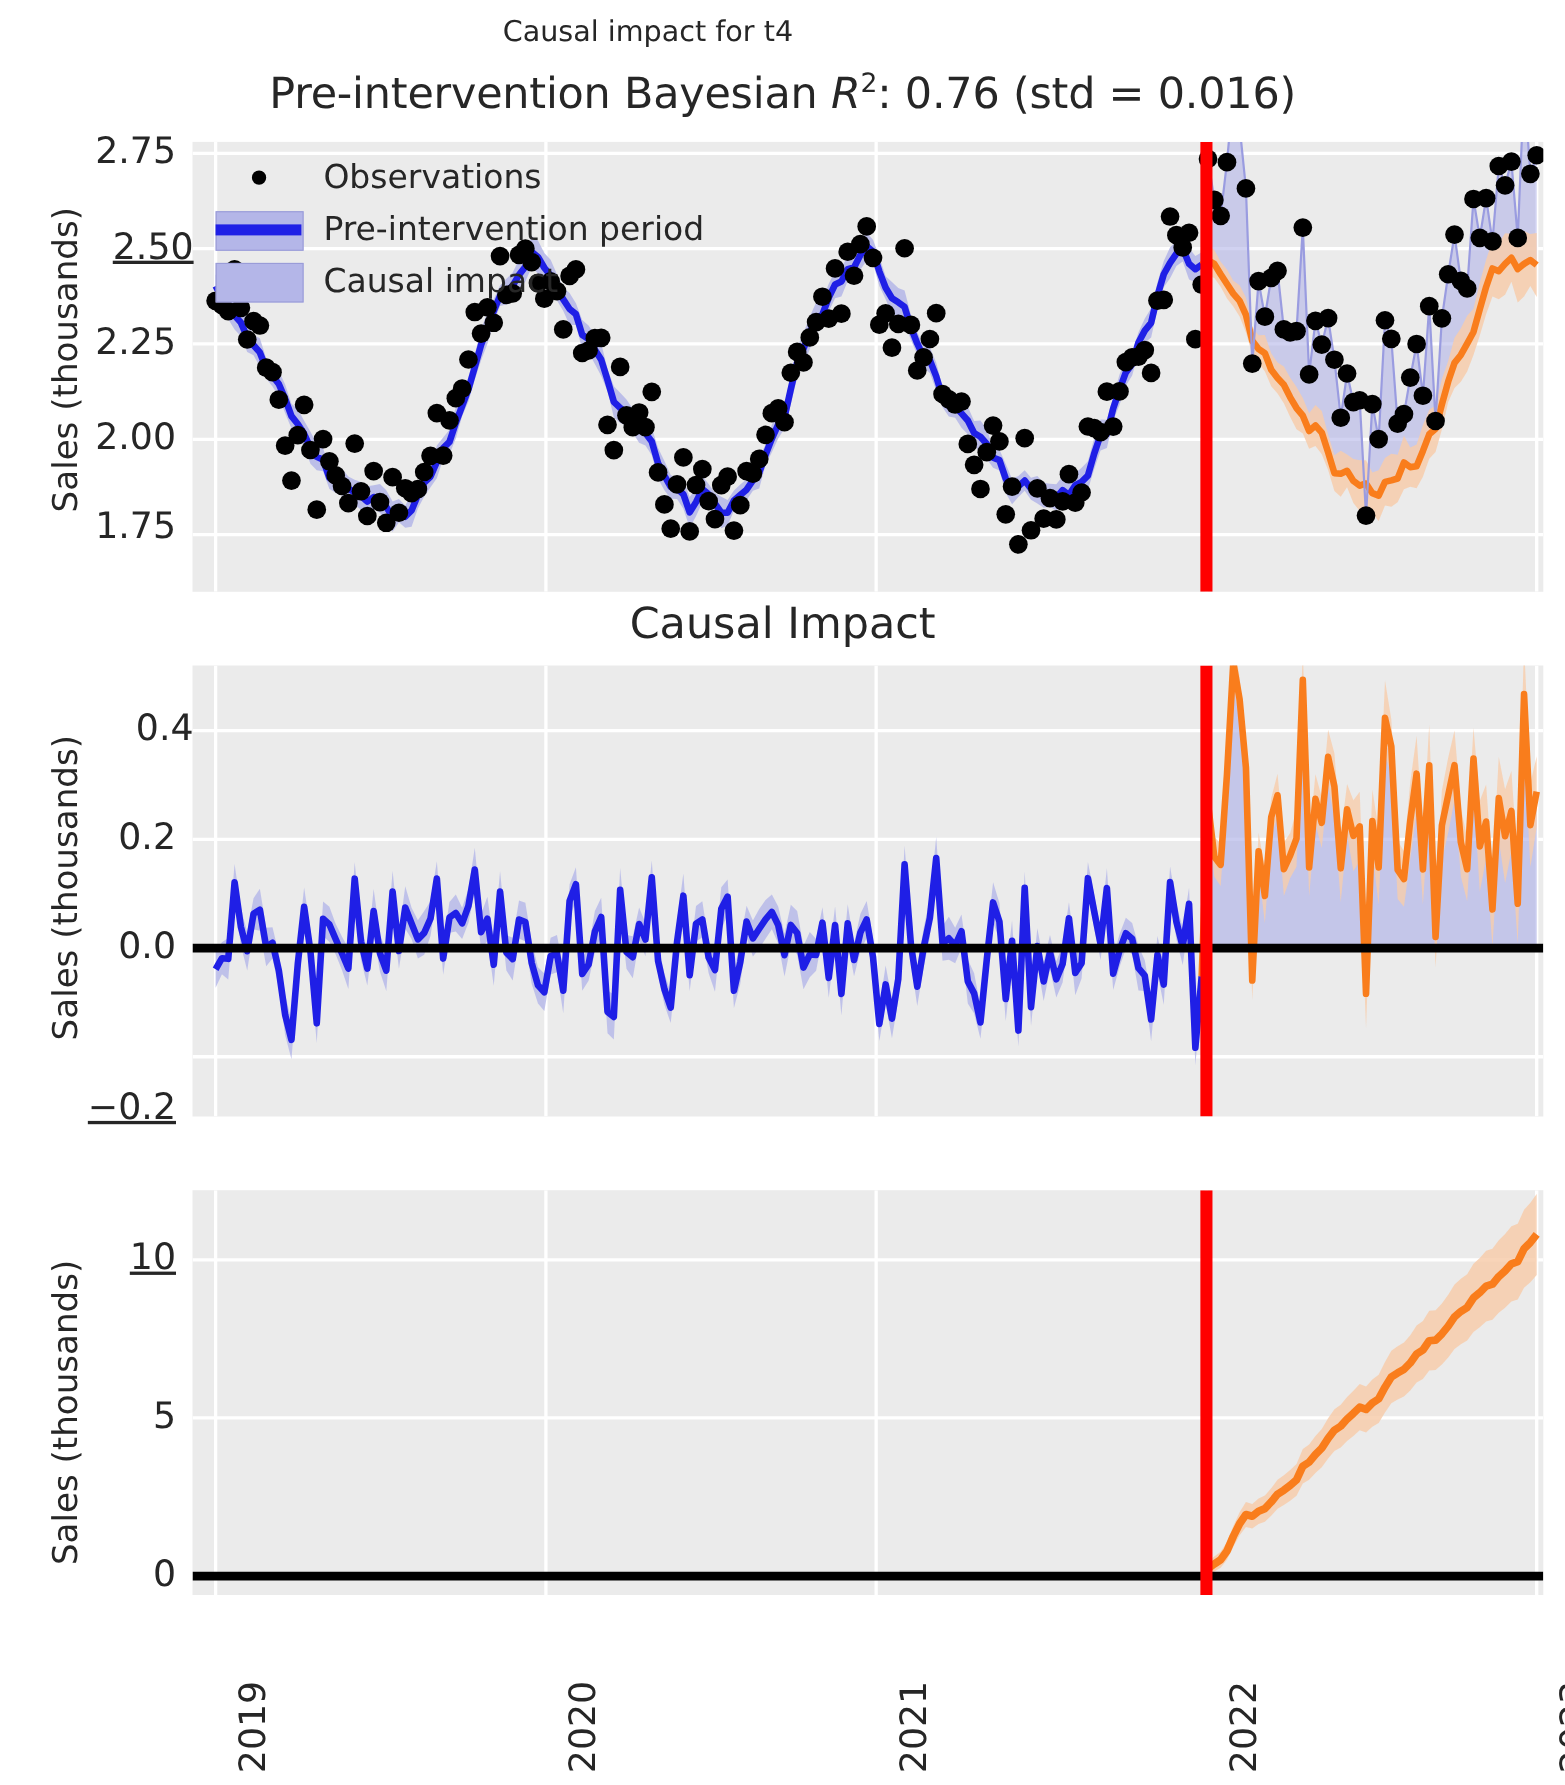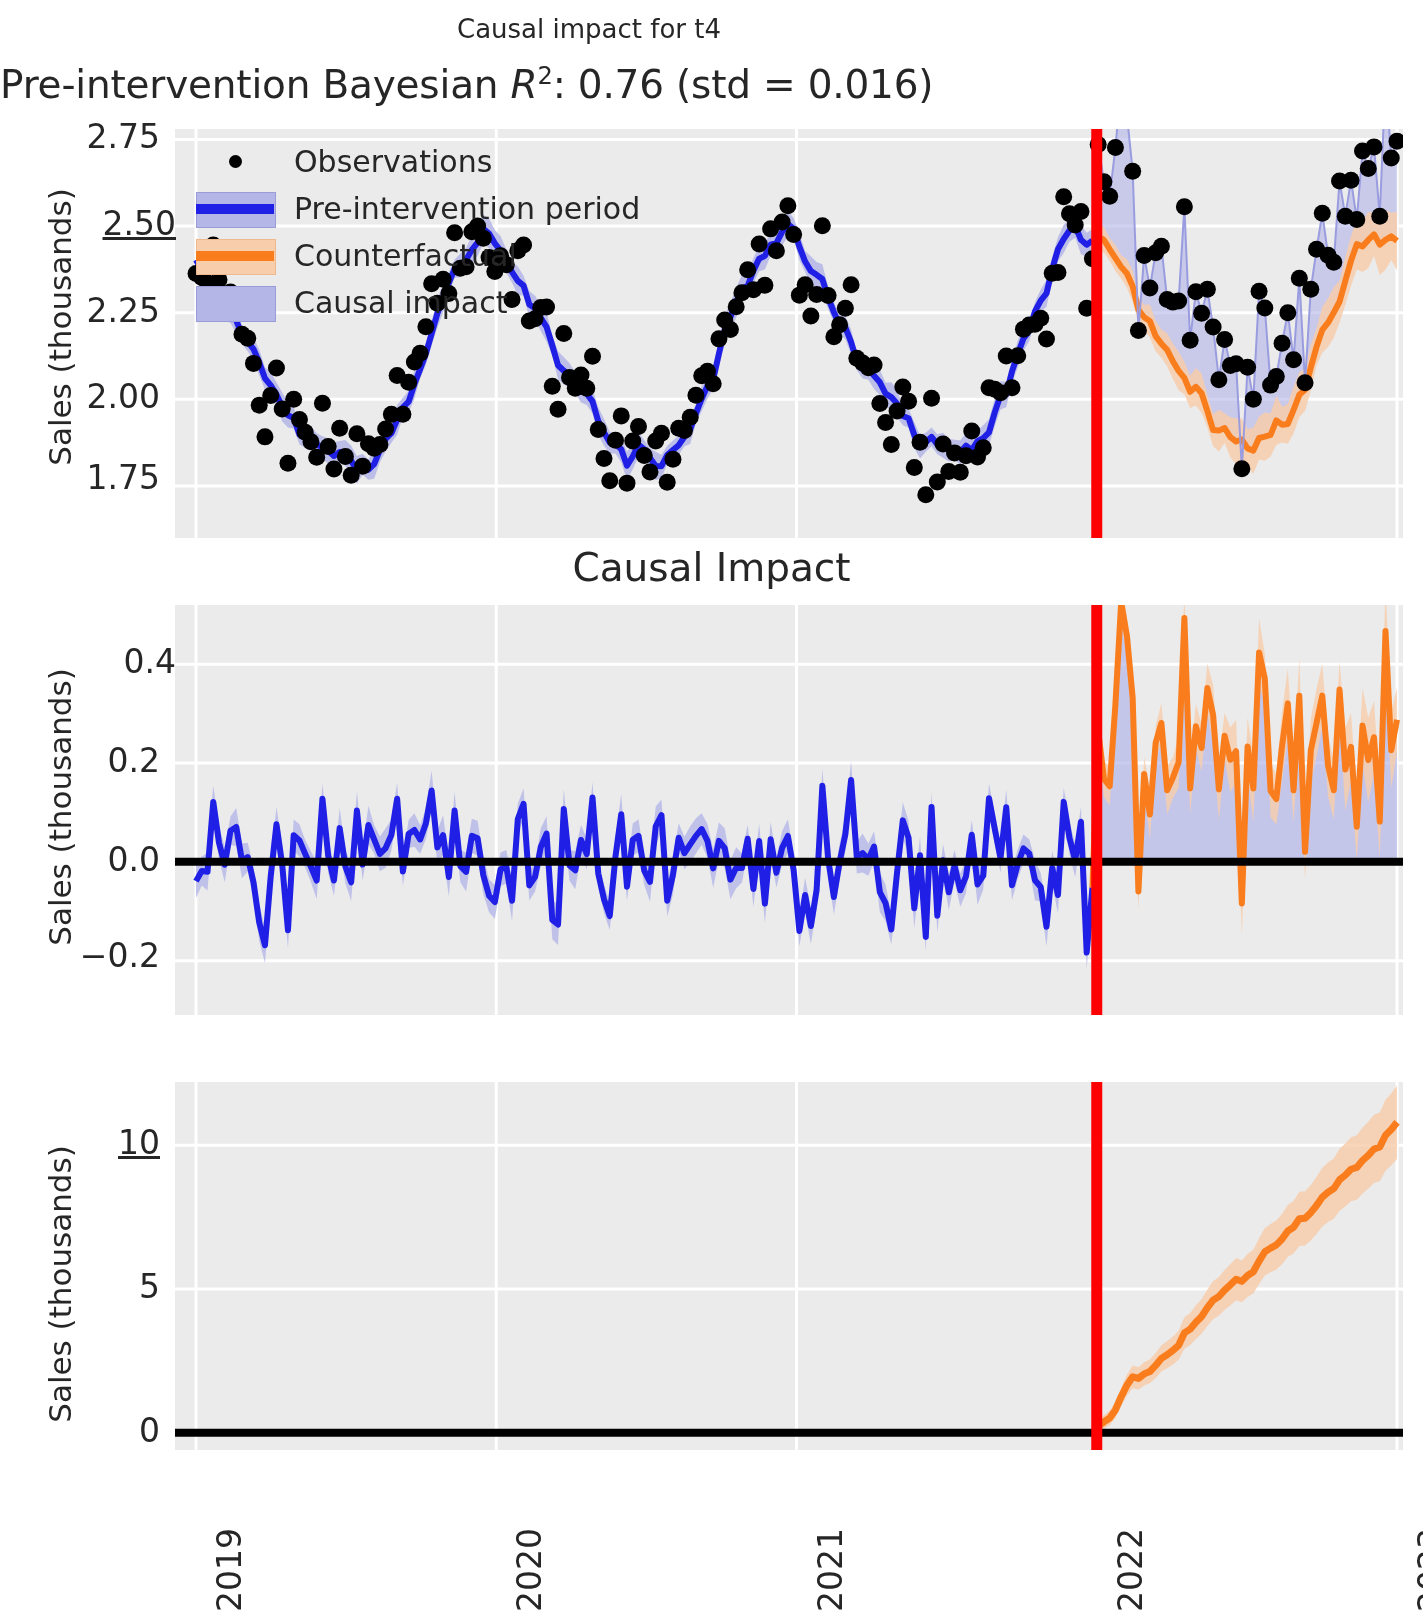--- a/index.html
+++ b/index.html
@@ -1,20 +1,20 @@
 <!DOCTYPE html>
 <html><head>
 <meta charset="utf-8">
 <style>
   html,body{margin:0;padding:0;background:#ffffff;}
   body{width:1423px;height:1623px;font-family:"DejaVu Sans",sans-serif;color:#262626;overflow:hidden;}
   #root{position:relative;width:1423px;height:1623px;}
 
   .suptitle{position:absolute;left:0;top:14px;width:1178px;text-align:center;font-size:26px;color:#262626;}
-  .maintitle{position:absolute;left:0;top:62px;width:1423px;text-align:left;font-size:39px;color:#262626;letter-spacing:-0.2px;}
+  .maintitle{position:absolute;left:0;top:62px;width:1423px;text-align:center;font-size:39px;color:#262626;letter-spacing:-0.2px;}
   .paneltitle{position:absolute;width:1423px;text-align:center;font-size:39px;color:#262626;}
 
   .ylabel{position:absolute;font-size:31px;color:#262626;transform-origin:center center;transform:rotate(-90deg);white-space:nowrap;text-align:center;}
 
   .panel{position:absolute;background:#ebebeb;}
   .panel svg{display:block;}
 
   .ytick{position:absolute;font-size:33px;color:#262626;text-align:right;white-space:nowrap;}
   .xtick{position:absolute;font-size:33px;color:#262626;white-space:nowrap;transform-origin:left top;transform:rotate(-90deg);}
 
@@ -296,21 +296,21 @@
         <polygon points="917.44,256.87 923.19,125.40 928.93,173.93 934.68,181.22 940.43,98.99 946.17,-2.61 951.92,30.64 957.67,92.91 963.41,256.87 969.16,168.91 974.90,209.54 980.65,137.87 986.40,117.97 992.14,185.14 997.89,172.63 1003.64,157.27 1009.38,13.07 1015.13,183.51 1020.87,121.28 1026.62,142.99 1032.37,83.05 1038.11,109.97 1043.86,184.39 1049.61,130.79 1055.35,154.82 1061.10,146.24 1066.84,256.87 1072.59,141.42 1078.34,183.51 1084.08,47.52 1089.83,73.56 1095.58,185.80 1101.32,194.15 1107.07,140.87 1112.82,98.35 1118.56,185.33 1124.31,90.76 1130.05,246.82 1135.80,145.36 1141.55,117.87 1147.29,90.63 1153.04,160.78 1158.79,185.24 1164.53,84.60 1170.28,164.42 1176.02,141.84 1181.77,221.75 1187.52,120.58 1193.26,155.12 1199.01,132.25 1204.76,216.56 1210.50,26.03 1216.25,145.15 1222.00,114.69 1222.00,256.87 1216.25,256.87 1210.50,256.87 1204.76,256.87 1199.01,256.87 1193.26,256.87 1187.52,256.87 1181.77,256.87 1176.02,256.87 1170.28,256.87 1164.53,256.87 1158.79,256.87 1153.04,256.87 1147.29,256.87 1141.55,256.87 1135.80,256.87 1130.05,256.87 1124.31,256.87 1118.56,256.87 1112.82,256.87 1107.07,256.87 1101.32,256.87 1095.58,256.87 1089.83,256.87 1084.08,256.87 1078.34,256.87 1072.59,256.87 1066.84,256.87 1061.10,256.87 1055.35,256.87 1049.61,256.87 1043.86,256.87 1038.11,256.87 1032.37,256.87 1026.62,256.87 1020.87,256.87 1015.13,256.87 1009.38,256.87 1003.64,256.87 997.89,256.87 992.14,256.87 986.40,256.87 980.65,256.87 974.90,256.87 969.16,256.87 963.41,256.87 957.67,256.87 951.92,256.87 946.17,256.87 940.43,256.87 934.68,256.87 928.93,256.87 923.19,256.87 917.44,256.87" fill="#b4b6e8" fill-opacity="0.7"></polygon>
         <polygon points="21.02,259.31 26.76,251.60 32.51,247.82 38.26,180.45 44.00,220.84 49.75,242.34 55.49,211.56 61.24,202.98 66.99,238.39 72.73,237.87 78.48,261.81 84.23,299.16 89.97,322.74 95.72,255.57 101.47,201.93 107.21,240.14 112.96,307.48 118.70,214.56 124.45,219.36 130.20,235.00 135.94,246.52 141.69,256.95 147.44,178.82 153.18,233.76 158.93,260.16 164.67,203.18 170.42,244.99 176.17,258.64 181.91,186.48 187.66,243.53 193.41,200.79 199.15,220.33 204.90,231.58 210.65,223.21 216.39,214.43 222.14,178.03 227.88,251.78 233.63,215.09 239.38,208.22 245.12,220.22 250.87,203.18 256.62,165.60 262.36,225.82 268.11,210.15 273.85,252.78 279.60,187.10 285.35,244.94 291.09,247.40 296.84,213.65 302.59,215.73 308.33,251.23 314.08,274.26 319.83,280.02 325.57,247.48 331.32,244.89 337.06,275.22 342.81,198.80 348.56,183.32 354.30,265.17 360.05,257.13 365.80,223.16 371.54,211.14 377.29,295.42 383.03,299.03 388.78,184.03 394.53,244.97 400.27,246.11 406.02,219.96 411.77,233.87 417.51,177.30 423.26,254.36 429.00,280.02 434.75,297.07 440.50,232.33 446.24,189.02 451.99,267.43 457.74,218.58 463.48,214.34 469.23,251.43 474.98,256.99 480.72,201.62 486.47,194.58 492.21,279.88 497.96,250.11 503.71,218.36 509.45,231.80 515.20,221.27 520.95,213.16 526.69,208.29 532.44,219.01 538.18,243.92 543.93,217.43 549.68,223.29 555.42,255.07 561.17,242.20 566.92,248.55 572.66,219.85 578.41,266.05 584.16,219.10 589.90,279.11 595.65,217.09 601.39,252.85 607.14,225.99 612.89,214.16 618.63,248.47 624.38,310.53 630.13,272.69 635.87,303.37 641.62,265.94 647.36,163.87 653.11,237.49 658.86,274.34 664.60,239.01 670.35,211.99 676.10,155.98 681.84,236.85 687.59,228.52 693.33,238.38 699.08,226.37 704.83,267.18 710.57,279.77 716.32,309.56 722.07,249.38 727.81,197.15 733.56,216.00 739.31,283.16 745.05,231.71 750.80,317.52 756.54,186.98 762.29,293.52 768.04,238.89 773.78,269.59 779.53,245.04 785.28,268.77 791.02,254.44 796.77,215.15 802.51,259.15 808.26,256.83 814.01,178.57 819.75,208.38 825.50,238.54 831.25,184.33 836.99,265.36 842.74,244.21 848.49,229.40 854.23,234.14 859.98,254.92 865.72,268.00 871.47,302.04 877.22,245.87 882.96,271.82 888.71,182.63 894.46,216.93 900.20,238.67 905.95,202.05 911.69,331.55 917.44,267.34 917.44,297.87 911.69,363.45 905.95,231.34 900.20,272.35 894.46,249.15 888.71,211.11 882.96,308.33 877.22,279.95 871.47,341.54 865.72,296.01 859.98,295.49 854.23,262.67 848.49,257.44 842.74,273.98 836.99,295.10 831.25,220.13 825.50,267.76 819.75,239.15 814.01,208.10 808.26,284.56 802.51,299.71 796.77,244.31 791.02,288.16 785.28,301.77 779.53,276.38 773.78,304.91 768.04,271.40 762.29,327.75 756.54,217.02 750.80,346.26 745.05,268.92 739.31,323.27 733.56,249.41 727.81,233.61 722.07,285.33 716.32,339.42 710.57,316.37 704.83,307.21 699.08,256.77 693.33,270.73 687.59,267.55 681.84,268.52 676.10,194.12 670.35,246.87 664.60,275.08 658.86,309.55 653.11,269.77 647.36,197.77 641.62,303.95 635.87,338.75 630.13,307.21 624.38,341.27 618.63,281.52 612.89,247.76 607.14,259.79 601.39,282.54 595.65,251.54 589.90,318.13 584.16,252.97 578.41,302.00 572.66,247.73 566.92,277.56 561.17,283.34 555.42,294.26 549.68,262.94 543.93,254.33 538.18,282.80 532.44,252.84 526.69,239.83 520.95,248.51 515.20,257.29 509.45,264.47 503.71,247.15 497.96,289.62 492.21,311.46 486.47,225.56 480.72,240.88 474.98,296.67 469.23,279.66 463.48,247.37 457.74,250.79 451.99,295.86 446.24,229.50 440.50,270.50 434.75,325.00 429.00,308.34 423.26,282.84 417.51,207.82 411.77,264.40 406.02,250.04 400.27,284.29 394.53,275.75 388.78,223.76 383.03,339.97 377.29,334.29 371.54,246.00 365.80,260.77 360.05,286.50 354.30,295.61 348.56,214.36 342.81,229.26 337.06,316.20 331.32,278.78 325.57,280.93 319.83,314.01 314.08,307.25 308.33,289.33 302.59,250.86 296.84,248.08 291.09,286.44 285.35,277.18 279.60,223.91 273.85,291.19 268.11,250.14 262.36,258.97 256.62,205.52 250.87,233.88 245.12,248.67 239.38,241.80 233.63,242.88 227.88,281.09 222.14,209.29 216.39,245.59 210.65,262.87 204.90,266.37 199.15,248.61 193.41,239.31 187.66,275.60 181.91,224.68 176.17,296.02 170.42,278.38 164.67,243.07 158.93,290.83 153.18,267.83 147.44,208.75 141.69,294.13 135.94,277.13 130.20,262.76 124.45,251.44 118.70,245.81 112.96,343.12 107.21,279.33 101.47,236.76 95.72,287.05 89.97,357.88 84.23,336.03 78.48,292.76 72.73,266.39 66.99,273.30 61.24,241.06 55.49,239.94 49.75,277.21 44.00,254.61 38.26,213.56 32.51,285.52 26.76,280.60 21.02,292.95" fill="#b4b6e8" fill-opacity="0.8"></polygon>
         <polyline points="21.02,276.13 26.76,266.10 32.51,266.67 38.26,197.01 44.00,237.73 49.75,259.77 55.49,225.75 61.24,222.02 66.99,255.85 72.73,252.13 78.48,277.29 84.23,317.60 89.97,340.31 95.72,271.31 101.47,219.35 107.21,259.73 112.96,325.30 118.70,230.18 124.45,235.40 130.20,248.88 135.94,261.82 141.69,275.54 147.44,193.79 153.18,250.80 158.93,275.49 164.67,223.13 170.42,261.68 176.17,277.33 181.91,205.58 187.66,259.57 193.41,220.05 199.15,234.47 204.90,248.97 210.65,243.04 216.39,230.01 222.14,193.66 227.88,266.44 233.63,228.98 239.38,225.01 245.12,234.44 250.87,218.53 256.62,185.56 262.36,242.39 268.11,230.14 273.85,271.99 279.60,205.50 285.35,261.06 291.09,266.92 296.84,230.87 302.59,233.29 308.33,270.28 314.08,290.76 319.83,297.02 325.57,264.21 331.32,261.84 337.06,295.71 342.81,214.03 348.56,198.84 354.30,280.39 360.05,271.82 365.80,241.96 371.54,228.57 377.29,314.85 383.03,319.50 388.78,203.89 394.53,260.36 400.27,265.20 406.02,235.00 411.77,249.13 417.51,192.56 423.26,268.60 429.00,294.18 434.75,311.04 440.50,251.41 446.24,209.26 451.99,281.64 457.74,234.68 463.48,230.86 469.23,265.55 474.98,276.83 480.72,221.25 486.47,210.07 492.21,295.67 497.96,269.87 503.71,232.76 509.45,248.13 515.20,239.28 520.95,230.83 526.69,224.06 532.44,235.92 538.18,263.36 543.93,235.88 549.68,243.12 555.42,274.66 561.17,262.77 566.92,263.06 572.66,233.79 578.41,284.02 584.16,236.04 589.90,298.62 595.65,234.32 601.39,267.69 607.14,242.89 612.89,230.96 618.63,264.99 624.38,325.90 630.13,289.95 635.87,321.06 641.62,284.94 647.36,180.82 653.11,253.63 658.86,291.94 664.60,257.05 670.35,229.43 676.10,175.05 681.84,252.69 687.59,248.04 693.33,254.55 699.08,241.57 704.83,287.19 710.57,298.07 716.32,324.49 722.07,267.35 727.81,215.38 733.56,232.70 739.31,303.21 745.05,250.32 750.80,331.89 756.54,202.00 762.29,310.63 768.04,255.14 773.78,287.25 779.53,260.71 785.28,285.27 791.02,271.30 796.77,229.73 802.51,279.43 808.26,270.69 814.01,193.34 819.75,223.77 825.50,253.15 831.25,202.23 836.99,280.23 842.74,259.10 848.49,243.42 854.23,248.41 859.98,275.21 865.72,282.00 871.47,321.79 877.22,262.91 882.96,290.07 888.71,196.87 894.46,233.04 900.20,255.51 905.95,216.69 911.69,347.50 917.44,282.61" fill="none" stroke="#1f1fe6" stroke-width="6" stroke-linejoin="round"></polyline>
         <polygon points="917.44,267.34 923.19,109.73 928.93,155.85 934.68,161.90 940.43,77.82 946.17,-22.79 951.92,10.44 957.67,75.55 963.41,268.38 969.16,152.03 974.90,184.65 980.65,120.43 986.40,98.49 992.14,160.82 997.89,152.16 1003.64,131.51 1009.38,-12.58 1015.13,157.14 1020.87,98.78 1026.62,119.74 1032.37,58.39 1038.11,79.88 1043.86,153.65 1049.61,107.63 1055.35,122.60 1061.10,114.88 1066.84,266.90 1072.59,112.70 1078.34,149.45 1084.08,13.43 1089.83,48.90 1095.58,159.31 1101.32,168.91 1107.07,105.89 1112.82,63.76 1118.56,153.12 1124.31,53.56 1130.05,219.04 1135.80,113.58 1141.55,83.74 1147.29,58.99 1153.04,129.70 1158.79,156.27 1164.53,56.66 1170.28,122.90 1176.02,108.12 1181.77,187.50 1187.52,83.03 1193.26,112.53 1199.01,95.94 1204.76,180.21 1210.50,-19.64 1216.25,106.96 1222.00,82.51 1222.00,146.87 1216.25,183.33 1210.50,71.70 1204.76,252.91 1199.01,168.56 1193.26,197.71 1187.52,158.14 1181.77,256.01 1176.02,175.56 1170.28,205.94 1164.53,112.53 1158.79,214.21 1153.04,191.86 1147.29,122.27 1141.55,152.00 1135.80,177.14 1130.05,274.59 1124.31,127.95 1118.56,217.54 1112.82,132.94 1107.07,175.85 1101.32,219.40 1095.58,212.29 1089.83,98.22 1084.08,81.60 1078.34,217.58 1072.59,170.14 1066.84,329.94 1061.10,177.61 1055.35,187.04 1049.61,153.96 1043.86,215.13 1038.11,140.07 1032.37,107.71 1026.62,166.23 1020.87,143.79 1015.13,209.87 1009.38,38.72 1003.64,183.03 997.89,193.11 992.14,209.46 986.40,137.46 980.65,155.31 974.90,234.43 969.16,185.79 963.41,304.48 957.67,110.26 951.92,50.85 946.17,17.57 940.43,120.16 934.68,200.55 928.93,192.01 923.19,141.07 917.44,297.87" fill="#f7cdab" fill-opacity="0.8"></polygon>
         <polyline points="917.44,282.61 923.19,125.40 928.93,173.93 934.68,181.22 940.43,98.99 946.17,-2.61 951.92,30.64 957.67,92.91 963.41,286.43 969.16,168.91 974.90,209.54 980.65,137.87 986.40,117.97 992.14,185.14 997.89,172.63 1003.64,157.27 1009.38,13.07 1015.13,183.51 1020.87,121.28 1026.62,142.99 1032.37,83.05 1038.11,109.97 1043.86,184.39 1049.61,130.79 1055.35,154.82 1061.10,146.24 1066.84,298.42 1072.59,141.42 1078.34,183.51 1084.08,47.52 1089.83,73.56 1095.58,185.80 1101.32,194.15 1107.07,140.87 1112.82,98.35 1118.56,185.33 1124.31,90.76 1130.05,246.82 1135.80,145.36 1141.55,117.87 1147.29,90.63 1153.04,160.78 1158.79,185.24 1164.53,84.60 1170.28,164.42 1176.02,141.84 1181.77,221.75 1187.52,120.58 1193.26,155.12 1199.01,132.25 1204.76,216.56 1210.50,26.03 1216.25,145.15 1222.00,114.69" fill="none" stroke="#f97d1c" stroke-width="6" stroke-linejoin="round"></polyline>
         <line x1="0" y1="256.86746987951807" x2="1228" y2="256.86746987951807" stroke="#000000" stroke-width="8"></line>
         <line x1="921.750611246943" y1="0" x2="921.750611246943" y2="410" stroke="#ff0000" stroke-width="11"></line>
       </svg>
   </div>
   <div id="p2ticks">
-      <div class="ytick" style="left: 0px; width: 160px; top: 936px;">−0.2</div>
+      <div class="ytick" style="left: 0px; width: 160px; top: 986px; text-decoration: underline;">−0.2</div>
       <div class="ytick" style="left: 0px; width: 160px; top: 839.867px;">0.0</div>
       <div class="ytick" style="left: 0px; width: 160px; top: 741.072px;">0.2</div>
       <div class="ytick" style="left: 16px; width: 160px; top: 642.277px;">0.4</div>
     </div>
 
 
   <div class="ylabel" style="left:-145px;top:1266px;width:410px;">Sales (thousands)</div>
 
   <div class="panel" id="p3" style="left:175px;top:1082px;width:1228px;height:368px;">
     <svg id="svg3" width="1228" height="368" viewBox="0 0 1228 368">
@@ -351,26 +351,19 @@
     </div>
     <div class="legrow">
       <span class="legpatch">
         <span class="band" style="background:#b4b6e8;border:1px solid #9a9cd8"></span>
         <span class="ln" style="background:#1f1fe6"></span>
       </span>
       <span class="legtext">Pre-intervention period</span>
     </div>
     <div class="legrow">
       <span class="legpatch">
-        <span class="band" style="background:#f7cdab;border:1px solid #f0b98c"></span>
-        <span class="ln" style="background:#f97d1c"></span>
-      </span>
-      <span class="legtext">Counterfactual</span>
-    </div>
-    <div class="legrow">
-      <span class="legpatch">
         <span class="band" style="background:#b4b6e8;border:1px solid #9a9cd8"></span>
       </span>
       <span class="legtext">Causal impact</span>
     </div>
   </div>
 
 </div>
 
 </body></html>

